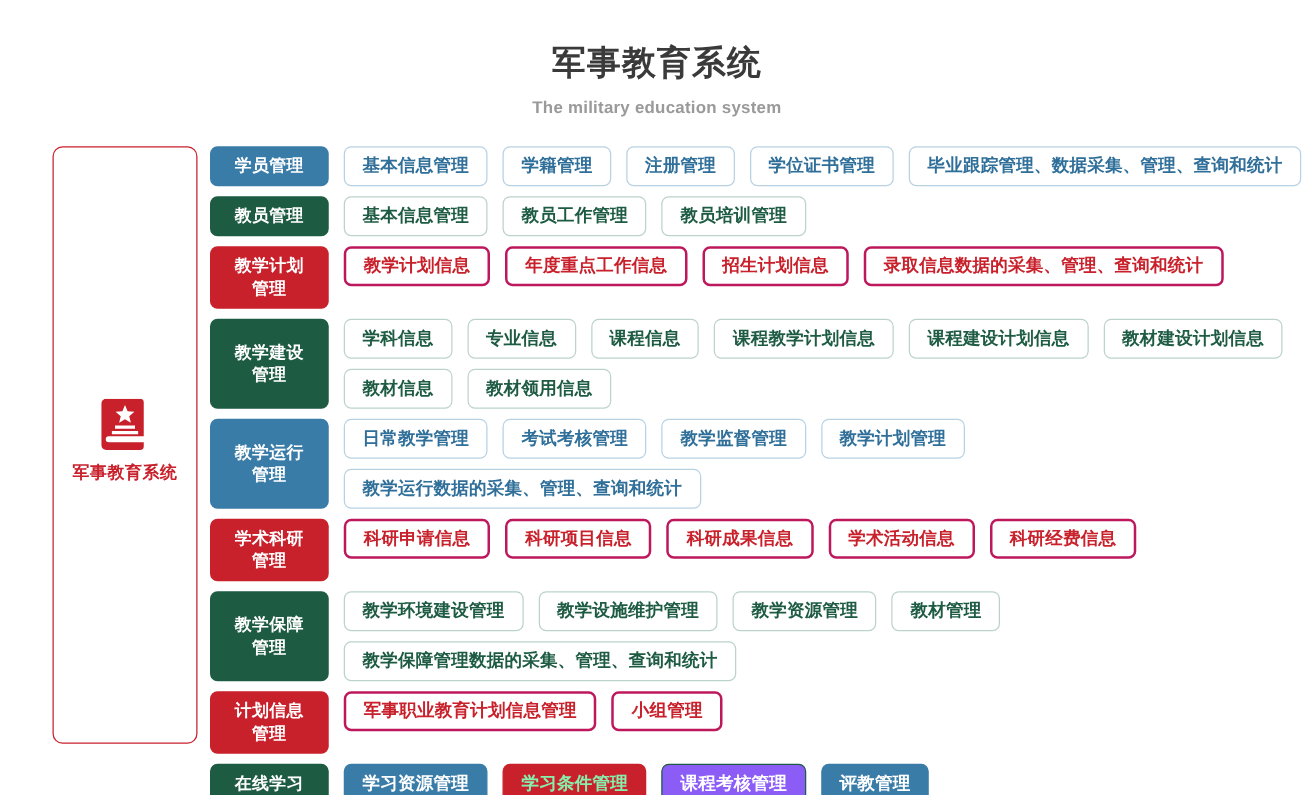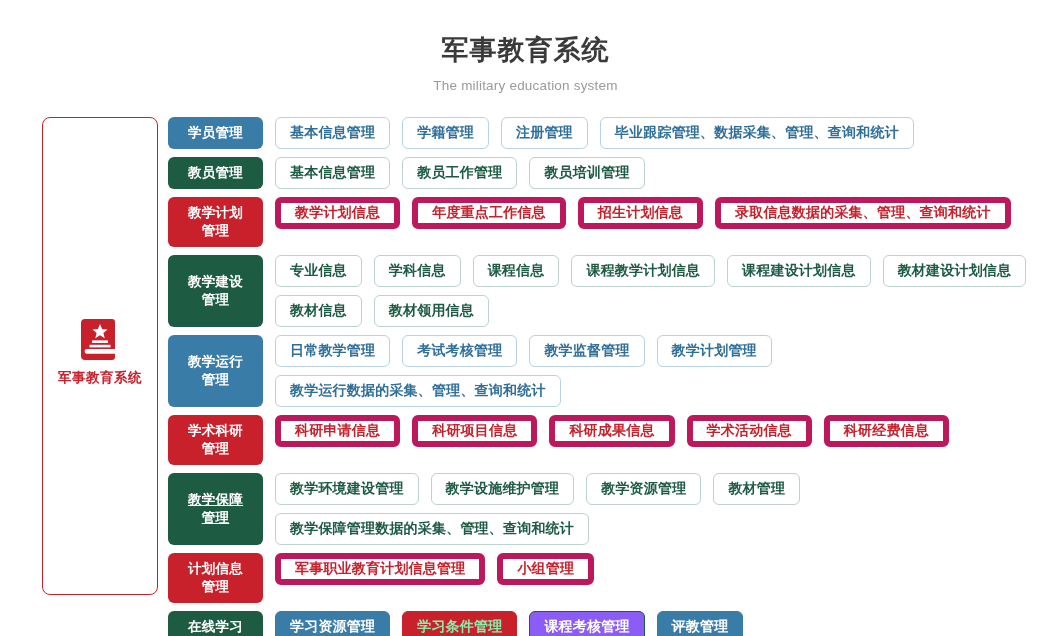--- a/index.html
+++ b/index.html
@@ -28,21 +28,21 @@
     font-size: 27px;
     font-weight: bold;
     color: #3a3a3a;
     letter-spacing: 1px;
     line-height: 1.2;
     margin: 0;
   }
   .page-subtitle {
     font-size: 13.5px;
     color: #9a9a9a;
-    font-weight: normal;
+    font-weight: bold;
     margin-top: 12px;
     letter-spacing: 0.2px;
   }
   
   .body-area {
     display: flex;
     align-items: flex-start;
     padding-left: 42px;
     padding-top: 24px;
   }
@@ -125,21 +125,21 @@
     min-height: 32px;
     letter-spacing: 0.2px;
   }
   
   .fill-blue  { background: #3a7ca8; }
   .fill-green { background: #1e5b43; }
   .fill-red   { background: #c8212c; }
   
   .out-blue  { border: 1px solid #b9d2e3; color: #2f6f99; }
   .out-green { border: 1px solid #bcd3ca; color: #1e5b43; }
-  .out-red   { border: 6px solid #be185d; color: #c8212c; }
+  .out-red   { border: 2px solid #be185d; color: #c8212c; }
   
   .solid-blue  { background: #3a7ca8; color: #fff; border: 1px solid #3a7ca8; }
   .solid-green { background: #8b5cf6; color: #fff; border: 1px solid #1e5b43; }
   .solid-red   { background: #c8212c; color: #86efac; border: 1px solid #c8212c; }
 </style>
 </head>
 <body>
 
 <div class="page">
 
@@ -164,20 +164,21 @@
       </div>
     </div>
 
     <div class="rows" id="rows-container">
         <div class="row">
           <div class="row-label fill-blue">学员管理</div>
           <div class="row-items">
             <div class="chip out-blue">基本信息管理</div>
             <div class="chip out-blue">学籍管理</div>
             <div class="chip out-blue">注册管理</div>
+            <div class="chip out-blue">学位证书管理</div>
             <div class="chip out-blue">毕业跟踪管理、数据采集、管理、查询和统计</div>
           </div>
         </div>
         <div class="row">
           <div class="row-label fill-green">教员管理</div>
           <div class="row-items">
             <div class="chip out-green">基本信息管理</div>
             <div class="chip out-green">教员工作管理</div>
             <div class="chip out-green">教员培训管理</div>
           </div>
@@ -187,22 +188,22 @@
           <div class="row-items">
             <div class="chip out-red">教学计划信息</div>
             <div class="chip out-red">年度重点工作信息</div>
             <div class="chip out-red">招生计划信息</div>
             <div class="chip out-red">录取信息数据的采集、管理、查询和统计</div>
           </div>
         </div>
         <div class="row">
           <div class="row-label fill-green" style="align-self: stretch;">教学建设管理</div>
           <div class="row-items">
+            <div class="chip out-green">学科信息</div>
             <div class="chip out-green">专业信息</div>
-            <div class="chip out-green">学科信息</div>
             <div class="chip out-green">课程信息</div>
             <div class="chip out-green">课程教学计划信息</div>
             <div class="chip out-green">课程建设计划信息</div>
             <div class="chip out-green">教材建设计划信息</div>
             <div class="chip out-green">教材信息</div>
             <div class="chip out-green">教材领用信息</div>
           </div>
         </div>
         <div class="row">
           <div class="row-label fill-blue">教学运行管理</div>
@@ -218,21 +219,21 @@
           <div class="row-label fill-red">学术科研管理</div>
           <div class="row-items">
             <div class="chip out-red">科研申请信息</div>
             <div class="chip out-red">科研项目信息</div>
             <div class="chip out-red">科研成果信息</div>
             <div class="chip out-red">学术活动信息</div>
             <div class="chip out-red">科研经费信息</div>
           </div>
         </div>
         <div class="row">
-          <div class="row-label fill-green" style="align-self: stretch; text-decoration: underline;">教学保障管理</div>
+          <div class="row-label fill-green" style="align-self: stretch;">教学保障管理</div>
           <div class="row-items">
             <div class="chip out-green">教学环境建设管理</div>
             <div class="chip out-green">教学设施维护管理</div>
             <div class="chip out-green">教学资源管理</div>
             <div class="chip out-green">教材管理</div>
             <div class="chip out-green">教学保障管理数据的采集、管理、查询和统计</div>
           </div>
         </div>
         <div class="row">
           <div class="row-label fill-red">计划信息管理</div>

